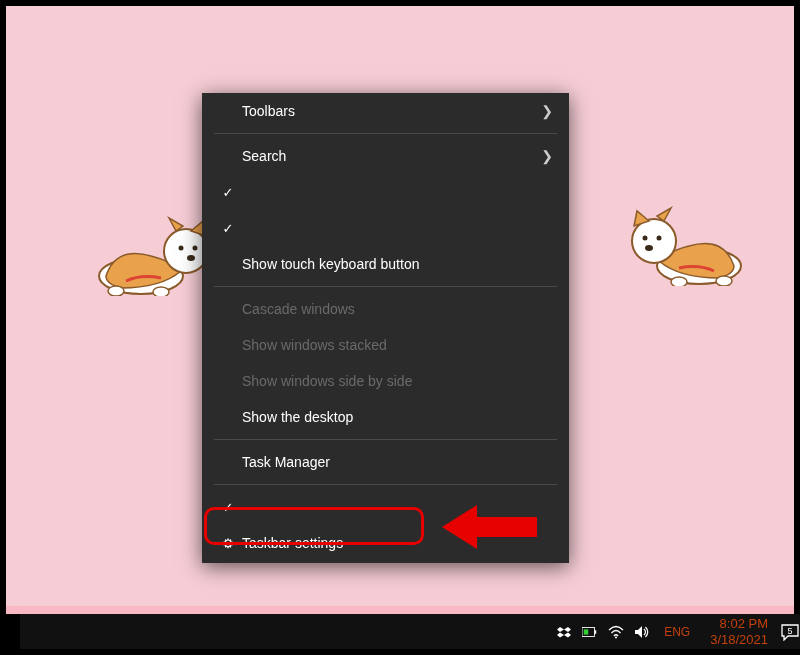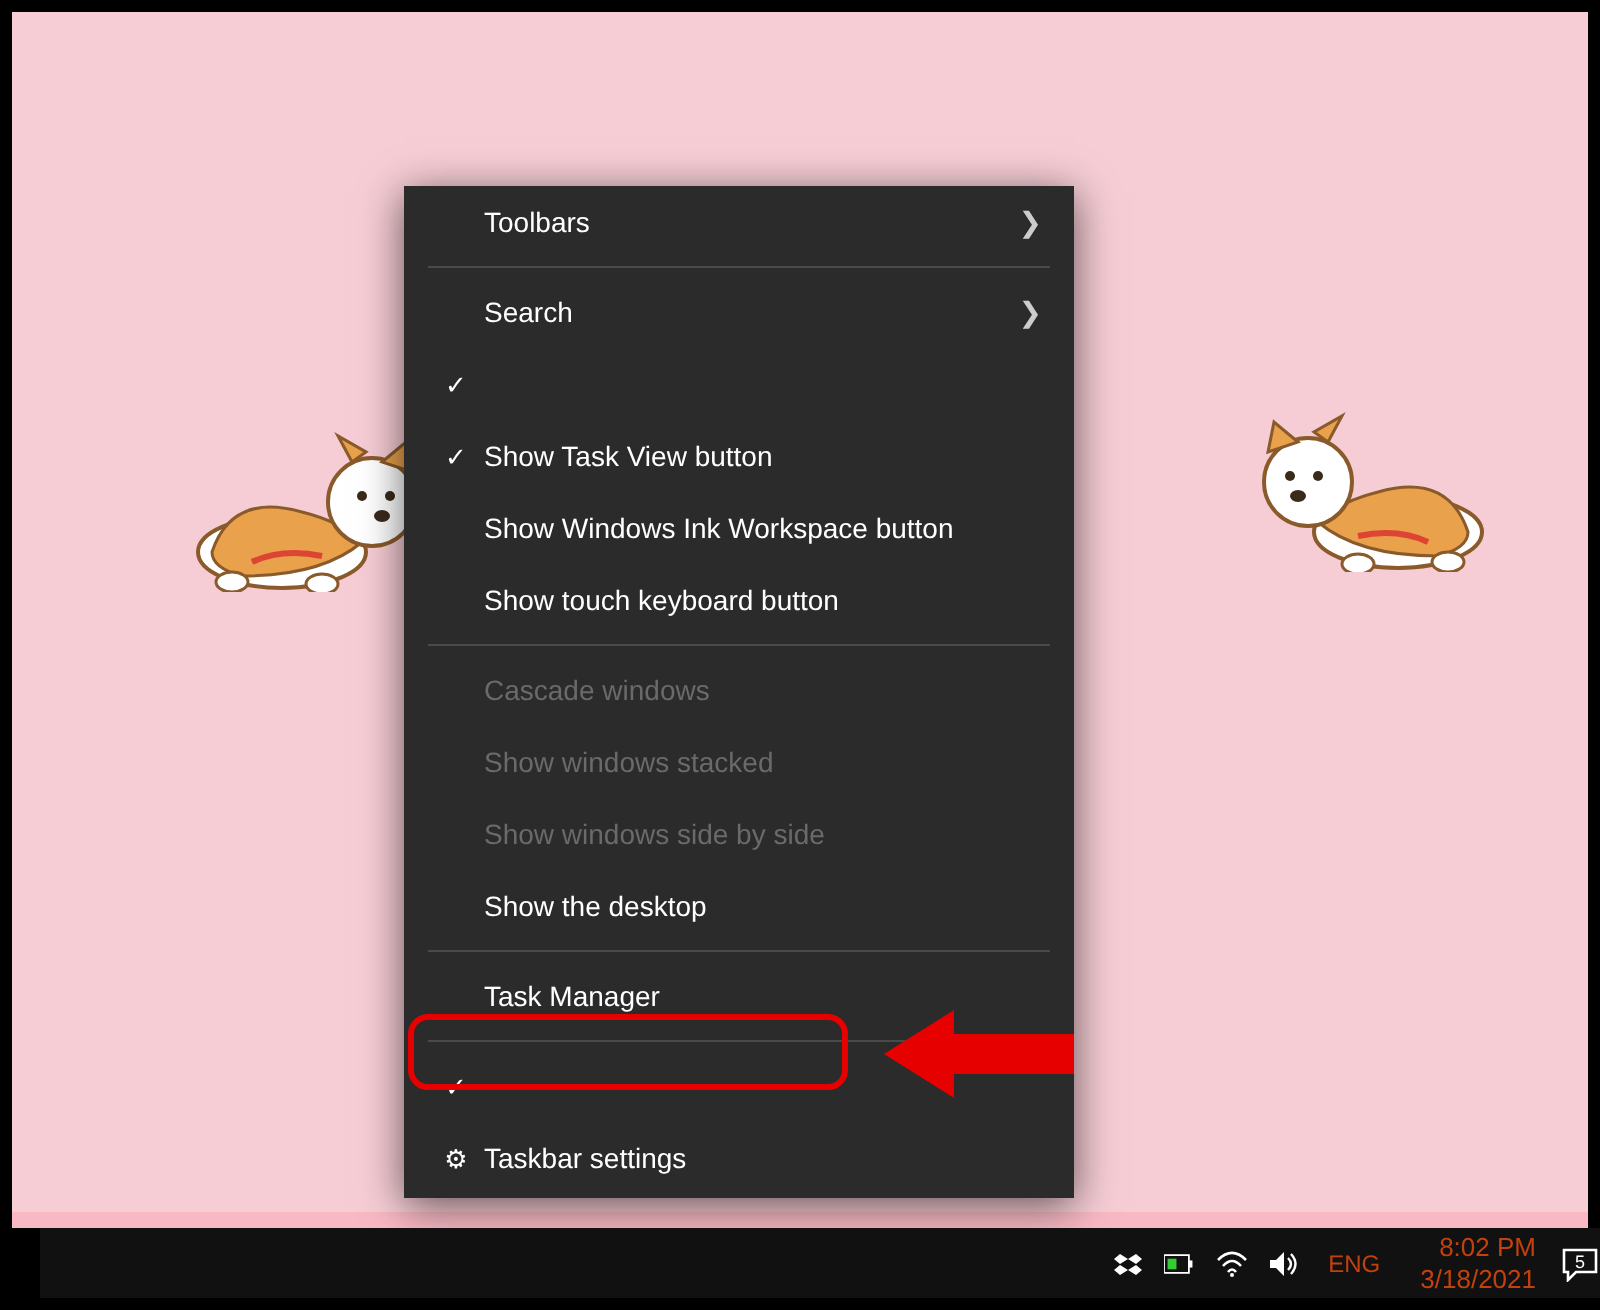--- a/index.html
+++ b/index.html
@@ -89,21 +89,21 @@
       align-items: center;
       justify-content: center;
       margin-right: 4px;
     }
 
     
     .context-menu {
       position: absolute;
       left: 202px;
       top: 93px;
-      width: 335px;
+      width: 367px;
       background: #2b2b2b;
       color: #fff;
       font-size: 14px;
       box-shadow: 0 4px 20px rgba(0,0,0,0.6);
       padding-bottom: 2px;
     }
     .menu-item {
       display: flex;
       align-items: center;
       height: 36px;
@@ -211,25 +211,20 @@
   <div class="menu-item">
     <span class="menu-icon"></span>
     <span class="menu-label">Search</span>
     <span class="menu-chevron">❯</span>
   </div>
   <div class="menu-item">
     <span class="menu-icon">✓</span>
   </div>
   <div class="menu-item">
     <span class="menu-icon">✓</span>
-    <span class="menu-label">Show Task View button</span>
-  </div>
-  <div class="menu-item">
-    <span class="menu-icon"></span>
-    <span class="menu-label">Show Windows Ink Workspace button</span>
   </div>
   <div class="menu-item">
     <span class="menu-icon"></span>
     <span class="menu-label">Show touch keyboard button</span>
   </div>
   <div class="menu-divider"></div>
   <div class="menu-item disabled">
     <span class="menu-icon"></span>
     <span class="menu-label">Cascade windows</span>
   </div>

